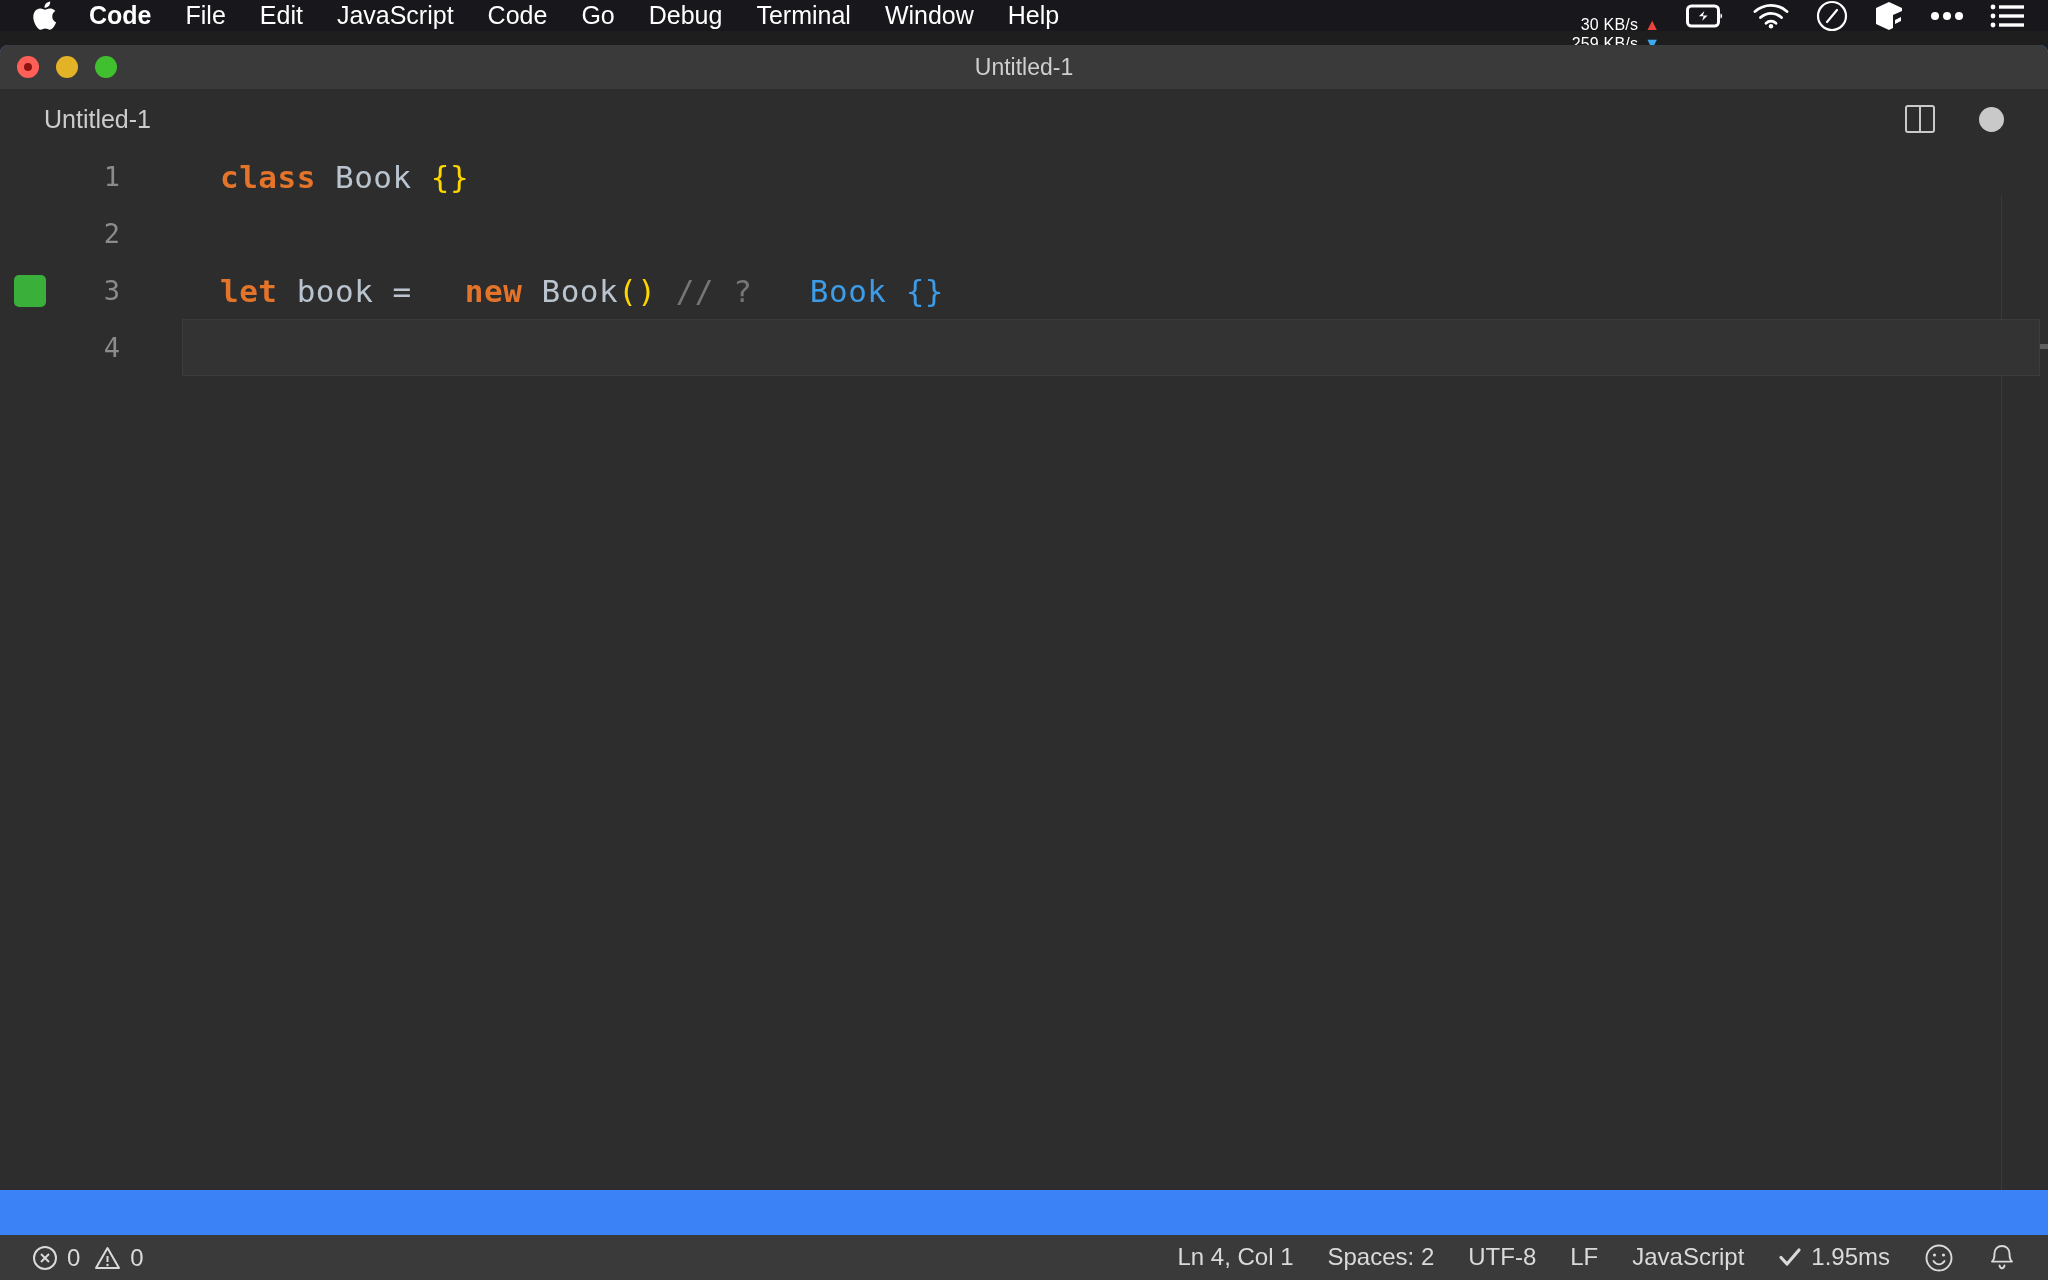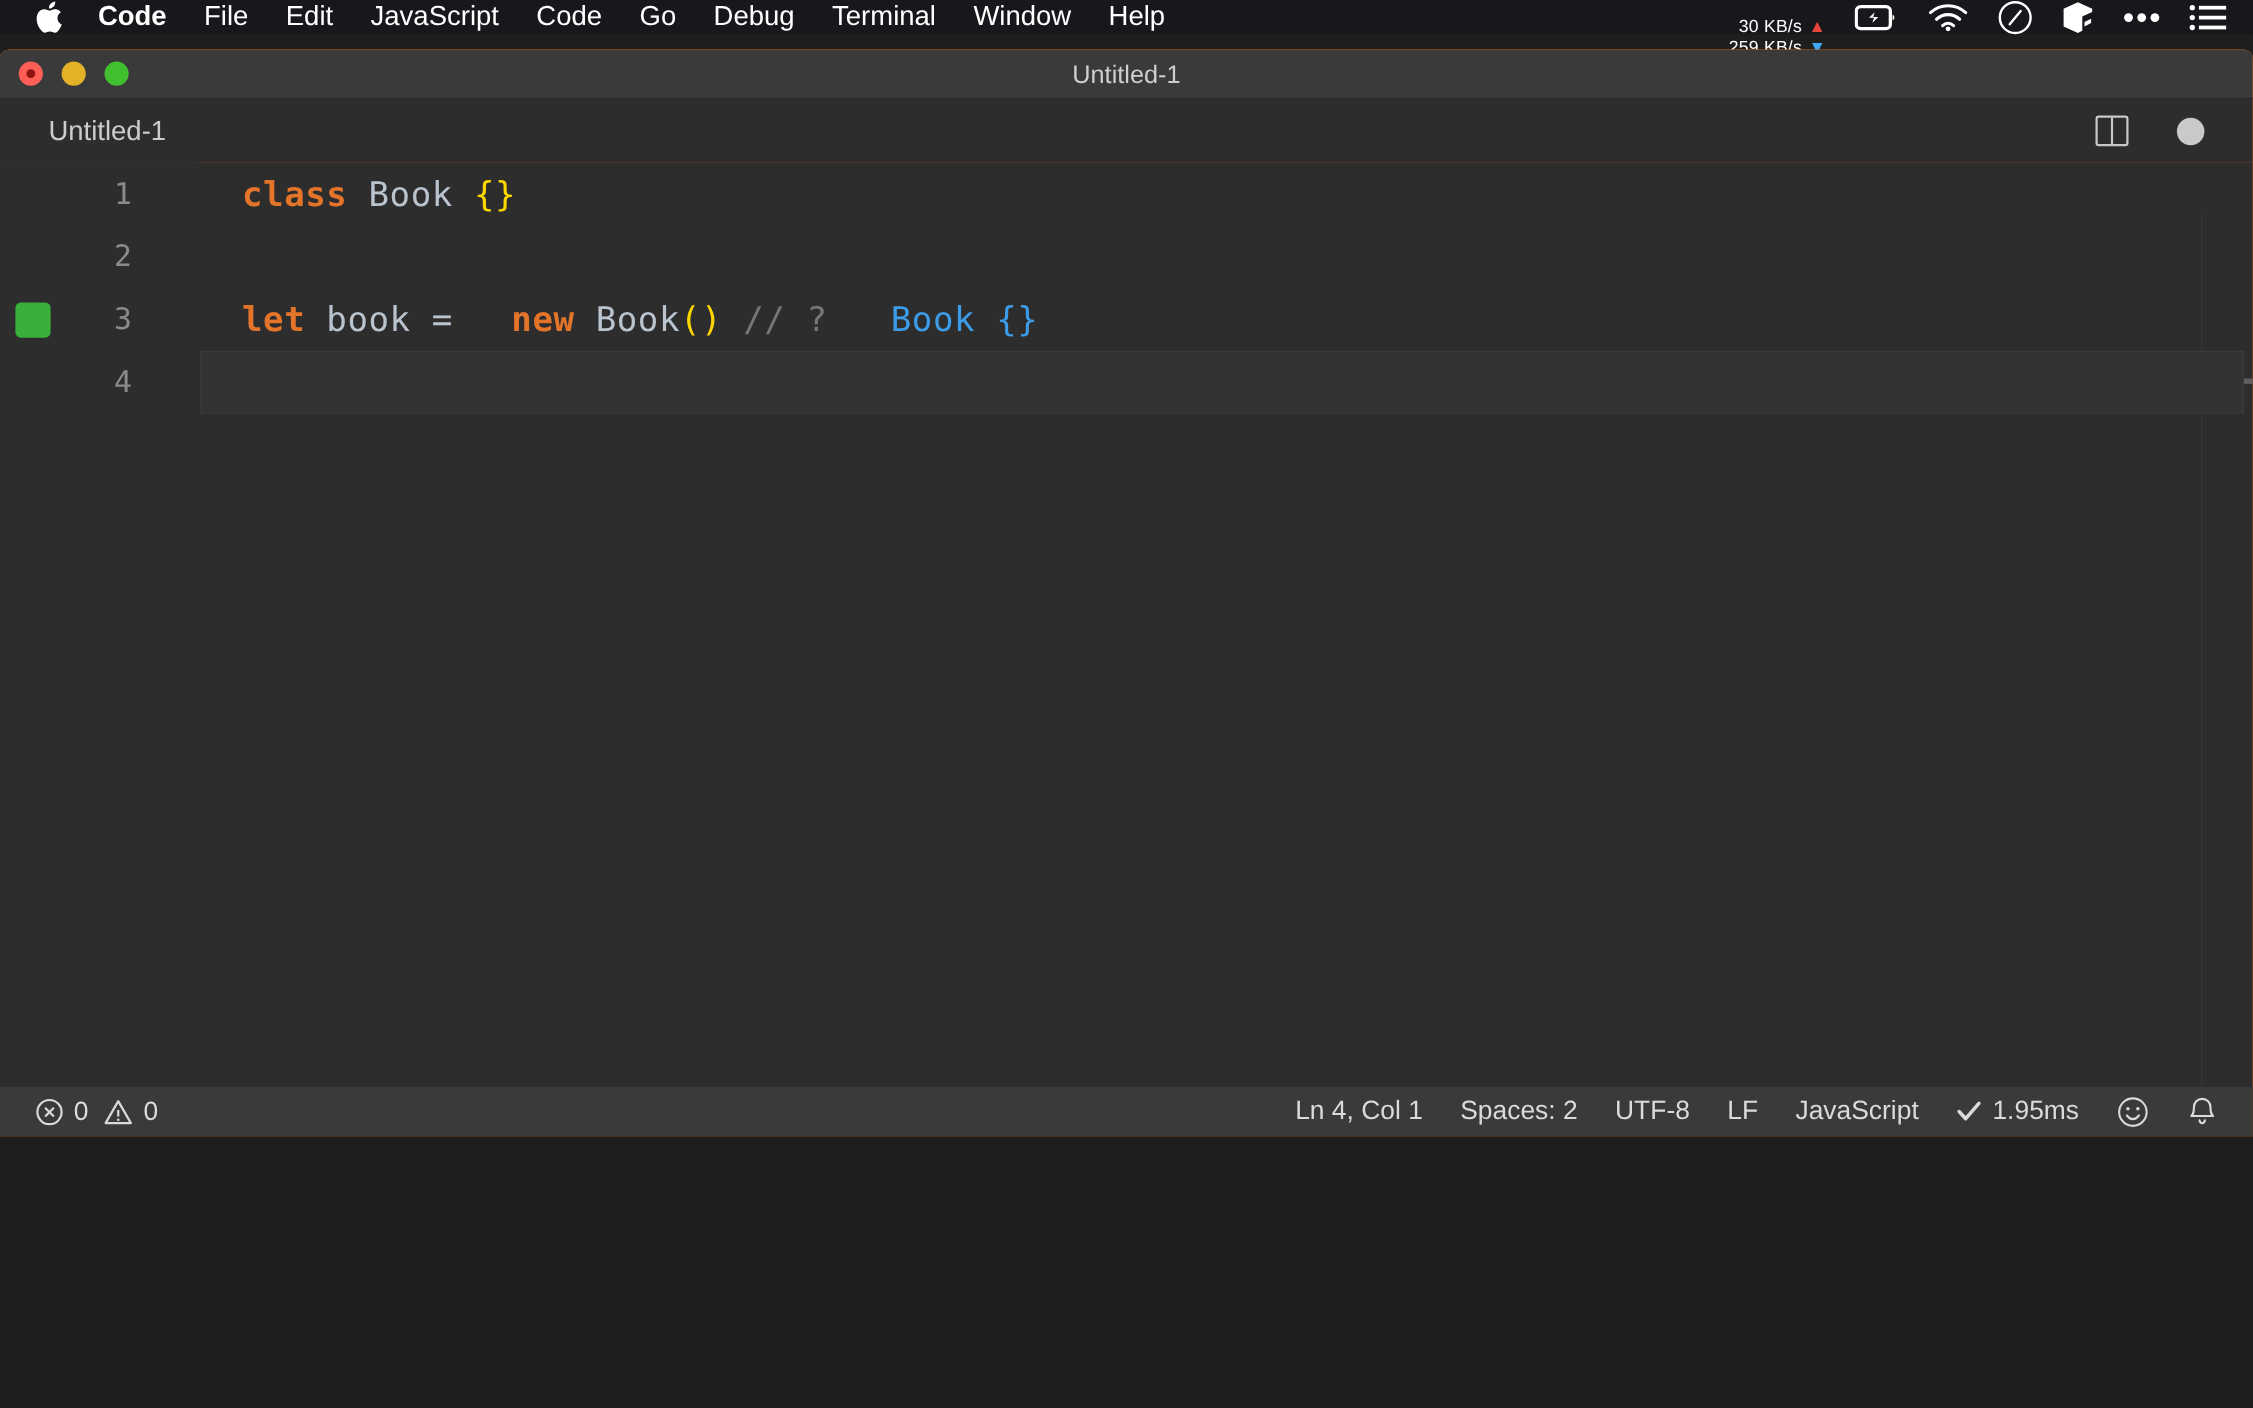--- a/index.html
+++ b/index.html
@@ -44,22 +44,22 @@
     display:flex; flex-direction:column; align-items:center;
     line-height:19px; font-size:16px;
   }
   .arrow-up { color:#e8453c; }
   .arrow-down { color:#3ea8f0; }
   .status-icon { display:flex; align-items:center; justify-content:center; }
 
   
   .window {
     position:absolute; top:45px; left:0;
-    width:2048px; height:988px;
-    background:#f97316;
+    width:2048px; height:1235px;
+    background:#3b82f6;
     border-radius:8px 8px 0 0;
     overflow:hidden;
   }
   .titlebar {
     position:relative; height:45px; background:#3a3a3a;
     display:flex; align-items:center;
     border-bottom:1px solid #2b2b2b;
   }
   .traffic {
     display:flex; align-items:center; gap:17px; margin-left:17px;

